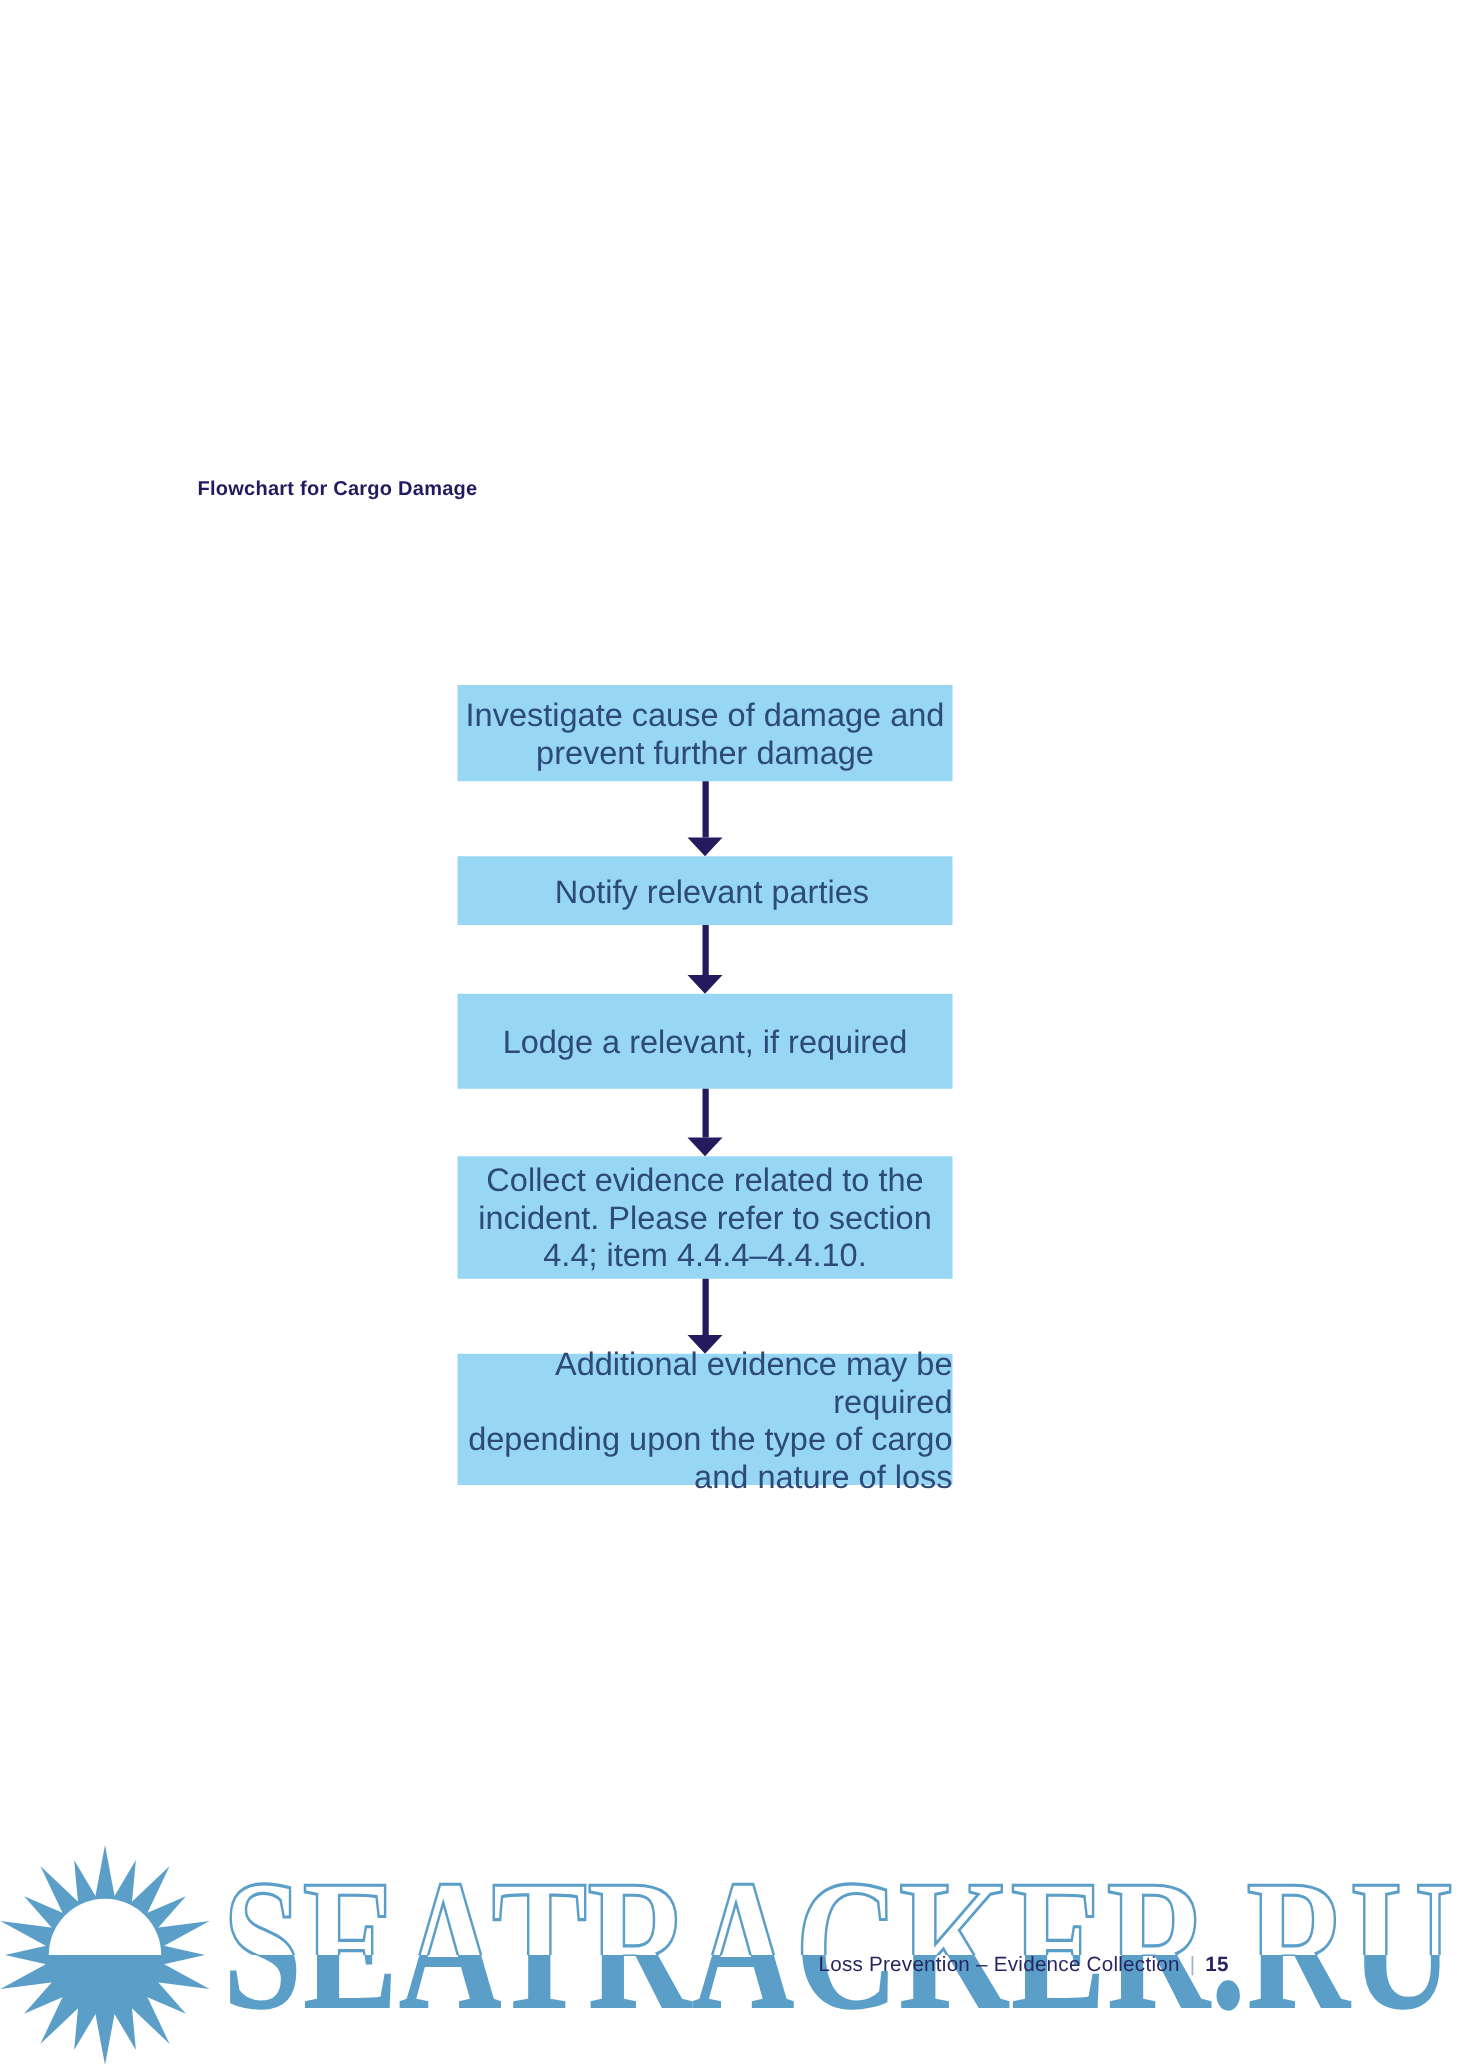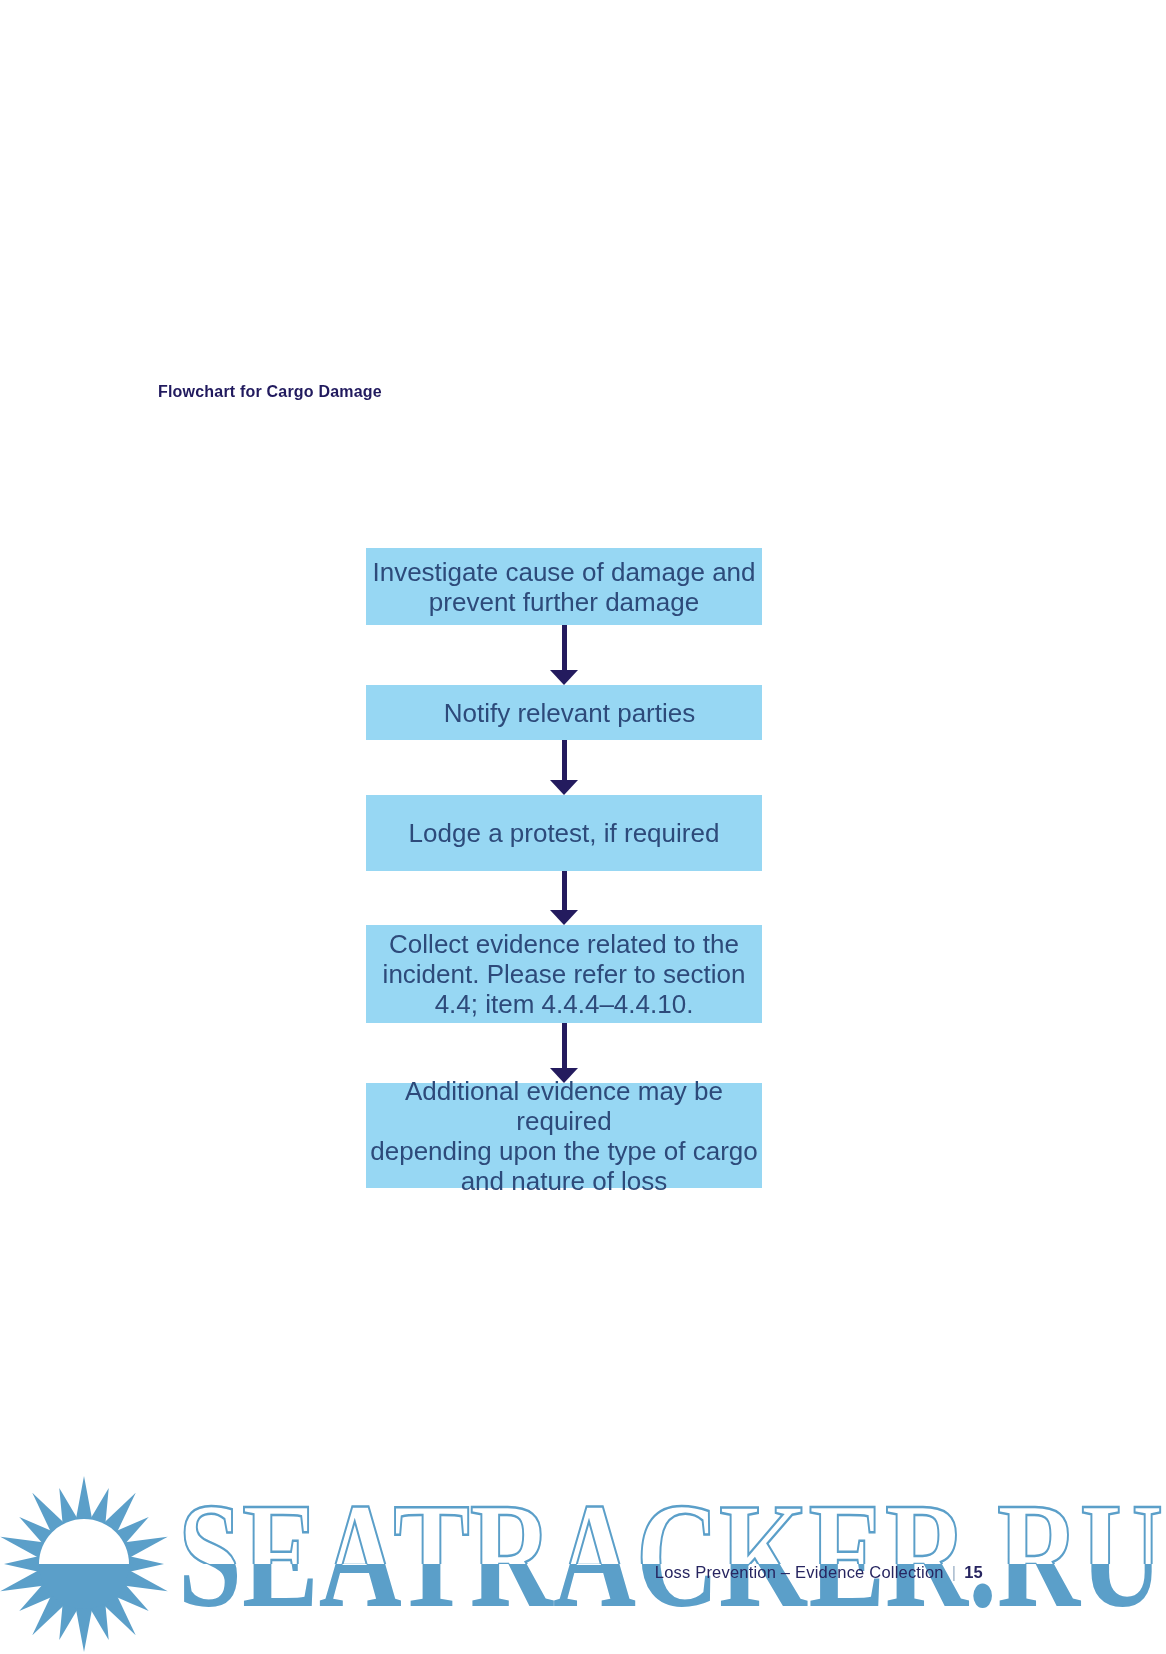--- a/index.html
+++ b/index.html
@@ -55,40 +55,40 @@
     <div class="step" style="height:55px;padding-left:11px;">
       <span>Notify relevant parties</span>
     </div>
 
     <div class="arrow" style="height:55px;">
       <div class="shaft" style="height:40px;"></div>
       <div class="head"></div>
     </div>
 
     <div class="step" style="height:76px;">
-      <span>Lodge a protest, if required</span>
+      <span>Lodge a relevant, if required</span>
     </div>
 
     <div class="arrow" style="height:54px;">
       <div class="shaft" style="height:39px;"></div>
       <div class="head"></div>
     </div>
 
     <div class="step" style="height:98px;">
       <span>Collect evidence related to the
 incident. Please refer to section
 4.4; item 4.4.4–4.4.10.</span>
     </div>
 
     <div class="arrow" style="height:60px;">
       <div class="shaft" style="height:45px;"></div>
       <div class="head"></div>
     </div>
 
-    <div class="step" style="height:105px;">
+    <div class="step" style="height:105px;text-align:right;">
       <span>Additional evidence may be required
 depending upon the type of cargo
 and nature of loss</span>
     </div>
 
   </div>
 
   <svg class="watermark" viewBox="0 0 1166 254" xmlns="http://www.w3.org/2000/svg">
     <defs>
       <clipPath id="clipTop">

